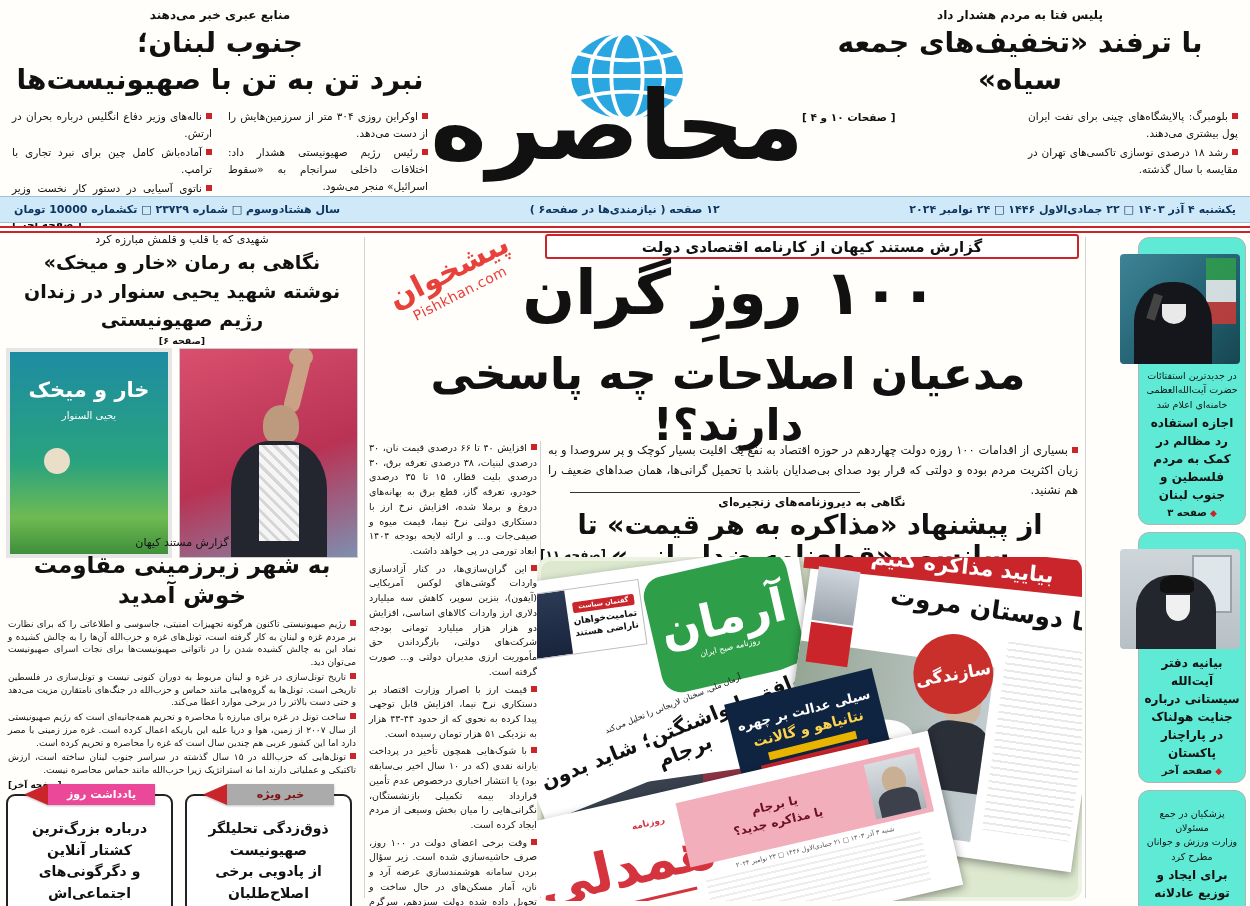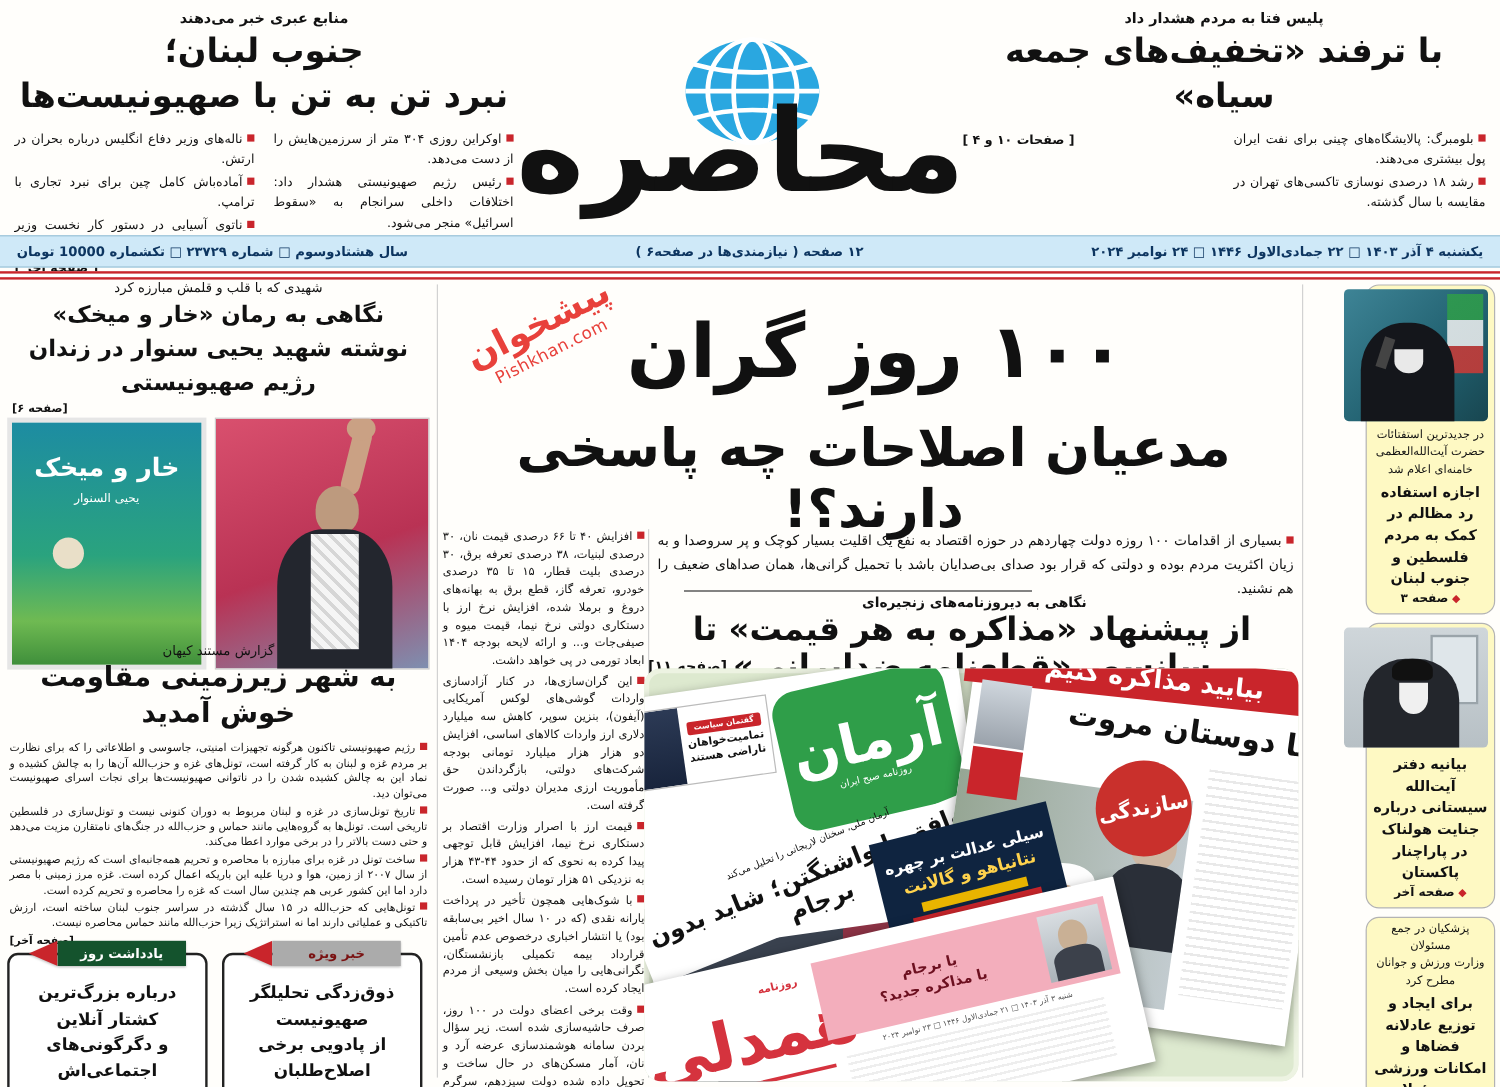--- a/index.html
+++ b/index.html
@@ -28,21 +28,21 @@
   #datebar { position:absolute; top:196px; left:0; right:0; height:27px; background:#cfe9f8;
     border-top:1px solid #9cc3d8; border-bottom:1px solid #9cc3d8;
     display:flex; align-items:center; justify-content:space-between; padding:0 14px;
     font-size:11px; font-weight:700; color:#0d3560; }
   #redline { position:absolute; top:226px; left:0; right:0; height:7px; background:#fff;
     border-top:2px solid #c9252b; border-bottom:2px solid #c9252b; }
   
   .vline { position:absolute; width:1px; background:#d2d2d2; }
   
   #sidebar { position:absolute; top:237px; left:1090px; width:156px; }
-  .sb-item { border:1px solid #b3b3b3; border-radius:11px; background:#fef9c3; padding:3px 5px 6px; text-align:center; margin-bottom:7px;margin-left:48px; }
+  .sb-item { border:1px solid #b3b3b3; border-radius:11px; background:#5eead4; padding:16px 5px 6px; text-align:center; margin-bottom:7px;margin-left:48px; }
   .sb-kick { font-size:9.5px; line-height:1.5; }
   .sb-head { font-size:12px; font-weight:700; line-height:1.5; margin-top:2px; }
   .sb-page { font-size:10px; font-weight:700; margin-top:3px; }
   .diamond { color:#c9252b; font-size:9px; margin-left:3px; }
   .sb-photo { width:120px; height:110px; margin:0 auto 5px; border-radius:4px; position:relative; overflow:hidden; }
   .ph-khamenei { background:linear-gradient(135deg,#3e8496 0%,#21606f 60%,#184650 100%); }
   .ph-khamenei .flag { position:absolute; right:4px; top:4px; width:30px; height:66px;
     background:linear-gradient(180deg,#2f9e49 0 33%,#f2f2f2 33% 66%,#cf3a36 66% 100%); opacity:.85; }
   .ph-khamenei .figure { position:absolute; left:14px; bottom:-4px; width:78px; height:86px; background:#14161b; border-radius:46% 46% 0 0; }
   .ph-khamenei .beard { position:absolute; left:42px; bottom:40px; width:24px; height:20px; background:#e9e9e9; border-radius:0 0 50% 50%; }
@@ -121,21 +121,21 @@
   .ham-photo { width:52px; height:56px; background:linear-gradient(180deg,#d8dde1,#aab2b8); position:relative; overflow:hidden; }
   .ham-photo .hface { position:absolute; left:14px; top:8px; width:24px; height:26px; background:#c9b095; border-radius:50% 50% 42% 42%; }
   .ham-photo .hsuit { position:absolute; left:6px; top:30px; width:40px; height:28px; background:#3c414b; border-radius:40% 40% 0 0; }
   .ham-note { flex:1; text-align:center; color:#6d1020; font-weight:700; font-size:12px; line-height:1.4; }
   .ham-date { position:absolute; left:176px; top:84px; width:236px; font-size:6.5px; color:#555; text-align:center; }
   .ham-cols { position:absolute; left:180px; top:96px; width:220px; height:50px; background:repeating-linear-gradient(180deg,#eee 0 2px,#fff 2px 6px); }
   
   #art1 { position:absolute; top:233px; right:892px; width:352px; text-align:center; }
   #art1 .kick { font-size:11px; font-weight:400; }
   #art1 .h1 { font-size:19px; font-weight:700; line-height:1.5; margin-top:2px; }
-  #art1 .ptag { text-align:left; font-size:9.5px; font-weight:700; margin:1px 4px; }
+  #art1 .ptag { text-align:center; font-size:9.5px; font-weight:700; margin:1px 4px; }
   .imgrow { display:flex; gap:7px; height:210px; margin-top:2px; }
   .ph-sinwar { flex:1.12; position:relative; overflow:hidden; background:linear-gradient(160deg,#d9506e 0%,#b93254 55%,#7e8fb0 100%); border:1px solid #ccc; }
   .ph-sinwar .arm { position:absolute; right:52px; top:6px; width:16px; height:58px; background:#caa184; transform:rotate(14deg); border-radius:8px; }
   .ph-sinwar .hand { position:absolute; right:44px; top:-2px; width:24px; height:20px; background:#caa184; border-radius:50%; }
   .ph-sinwar .head { position:absolute; right:58px; top:56px; width:36px; height:40px; background:#bd9a7e; border-radius:50% 50% 42% 42%; }
   .ph-sinwar .suit { position:absolute; right:30px; top:92px; width:96px; height:120px; background:#23262e; border-radius:40% 40% 0 0; }
   .ph-sinwar .keff { position:absolute; right:58px; top:96px; width:40px; height:96px; background:repeating-linear-gradient(45deg,#f5f5f5 0 5px,#d6d6d6 5px 8px); }
   .book { flex:1; position:relative; overflow:hidden; border:4px solid #e6e6e6; background:linear-gradient(180deg,#1d8ca2 0%,#2aa37e 55%,#6fba52 82%,#3f8f3b 100%); color:#fff; }
   .book .btitle { margin-top:26px; font-size:21px; font-weight:700; }
   .book .bauthor { font-size:10px; margin-top:8px; }
@@ -146,21 +146,21 @@
   #art2 .bullets { margin-top:7px; text-align:justify; font-size:9px; line-height:1.42; padding:0 2px; }
   #art2 .pref { font-size:9px; }
   
   #boxrow { position:absolute; top:794px; right:898px; width:346px; display:flex; gap:12px; }
   .nbox { flex:1; position:relative; border:2px solid #222; border-radius:9px; background:#fff; padding:22px 6px 16px; text-align:center; }
   .nbox .btxt { font-size:14px; font-weight:700; line-height:1.55; }
   .tab { position:absolute; top:-12px; right:16px; left:16px; height:21px; display:flex; direction:ltr; filter:drop-shadow(0 1px 1px rgba(0,0,0,.25)); }
   .tab .arrow { width:24px; background:#c9252b; clip-path:polygon(100% 0,100% 100%,0 50%); }
   .tab .lbl { flex:1; display:flex; align-items:center; justify-content:center; font-size:11px; font-weight:700; }
   .tab-gray .lbl { background:#ababab; color:#7a1212; }
-  .tab-blue .lbl { background:#14532d; color:#fff; }
+  .tab-blue .lbl { background:#ec4899; color:#fff; }
 </style>
 </head>
 <body>
 
 <div id="page">
 
   <div id="art-tr" class="top-art">
     <div class="kick">پلیس فتا به مردم هشدار داد</div>
     <div class="h1">
       <div>با ترفند «تخفیف‌های جمعه سیاه»</div>
@@ -214,20 +214,21 @@
     <span>یکشنبه ۴ آذر ۱۴۰۳ □ ۲۲ جمادی‌الاول ۱۴۴۶ □ ۲۴ نوامبر ۲۰۲۴</span>
     <span>۱۲ صفحه ( نیازمندی‌ها در صفحه۶ )</span>
     <span>سال هشتادوسوم □ شماره ۲۳۷۲۹ □ تکشماره 10000 تومان</span>
   </div>
   <div id="redline"></div>
 
   <div class="vline" style="top:237px; bottom:8px; left:1085px;"></div>
   <div class="vline" style="top:237px; bottom:8px; left:364px;"></div>
   <div class="vline" style="top:441px; bottom:8px; left:540px;"></div>
 
+  <div id="kickerbox">گزارش مستند کیهان از کارنامه اقتصادی دولت</div>
   <div id="watermark">
     <div class="wm-fa">پیشخوان</div>
     <div class="wm-en">Pishkhan.com</div>
   </div>
   <div id="mh1">۱۰۰ روزِ گران</div>
   <div id="mh2">مدعیان اصلاحات چه پاسخی دارند؟!</div>
   <div id="intro"><span class="sq"></span><span>بسیاری از اقدامات ۱۰۰ روزه دولت چهاردهم در حوزه اقتصاد به نفع یک اقلیت بسیار کوچک و پر سروصدا و به زیان اکثریت مردم بوده و دولتی که قرار بود صدای بی‌صدایان باشد با تحمیل گرانی‌ها، همان صداهای ضعیف را هم نشنید.</span></div>
 
   <div id="midcol">
     <div>

